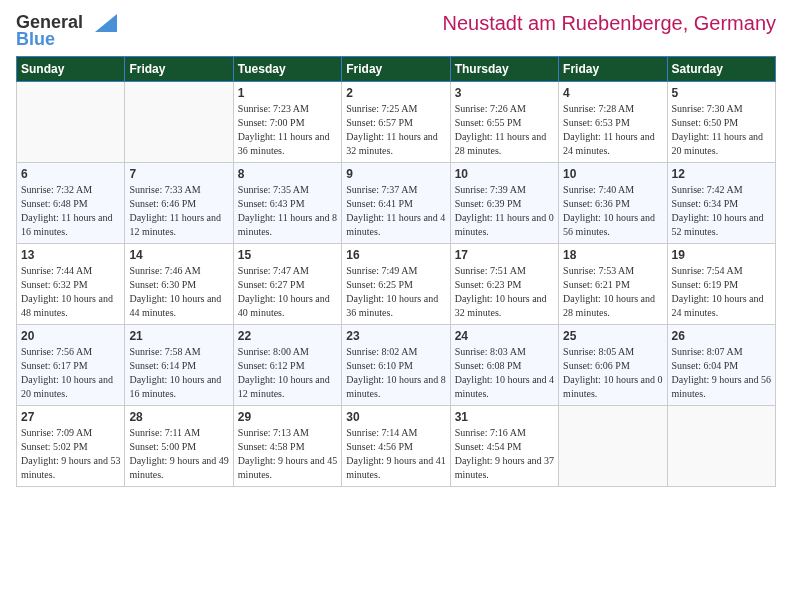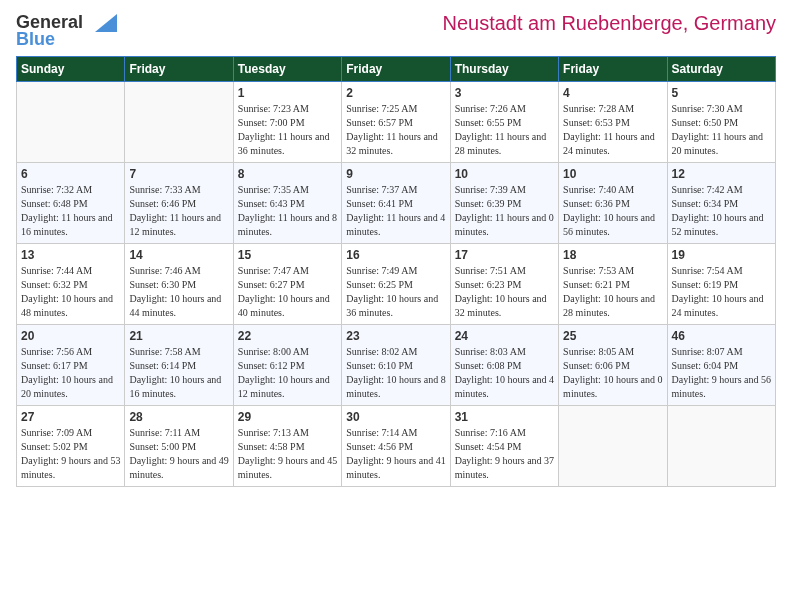--- a/index.html
+++ b/index.html
@@ -221,21 +221,21 @@
           </td>
           <td>
             <span class="day-num">24</span>
             <div class="day-info">Sunrise: 8:03 AM<br>Sunset: 6:08 PM<br>Daylight: 10 hours and 4 minutes.</div>
           </td>
           <td>
             <span class="day-num">25</span>
             <div class="day-info">Sunrise: 8:05 AM<br>Sunset: 6:06 PM<br>Daylight: 10 hours and 0 minutes.</div>
           </td>
           <td>
-            <span class="day-num">46</span>
+            <span class="day-num">26</span>
             <div class="day-info">Sunrise: 8:07 AM<br>Sunset: 6:04 PM<br>Daylight: 9 hours and 56 minutes.</div>
           </td>
         </tr>
         <tr>
           <td>
             <span class="day-num">27</span>
             <div class="day-info">Sunrise: 7:09 AM<br>Sunset: 5:02 PM<br>Daylight: 9 hours and 53 minutes.</div>
           </td>
           <td>
             <span class="day-num">28</span>

